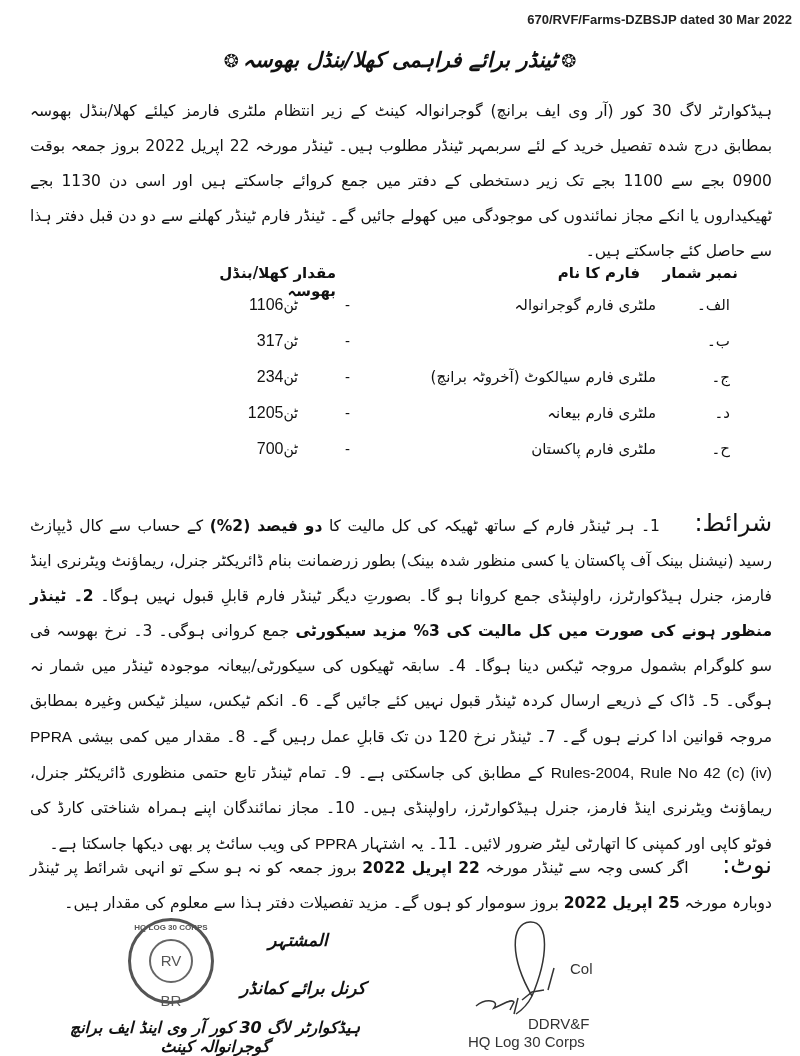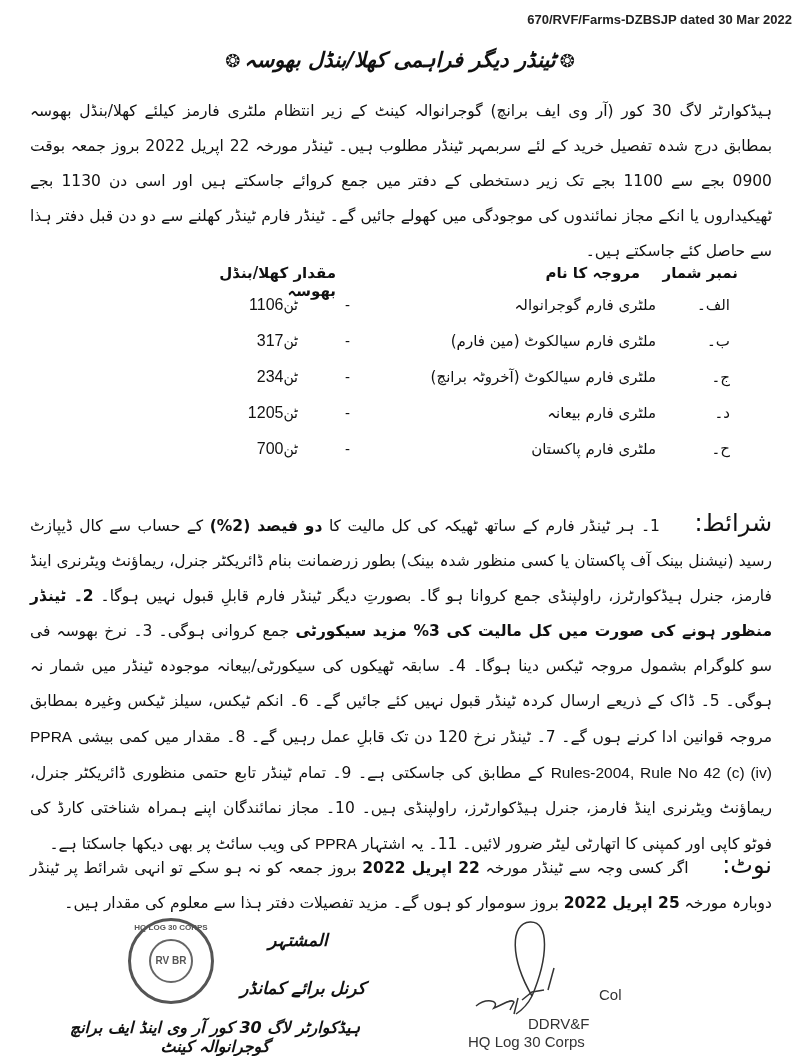--- a/index.html
+++ b/index.html
@@ -26,61 +26,60 @@
   .c-qty { position:absolute; right:440px; top:0; font-family:"Liberation Sans", sans-serif; font-size:16px; }
   .c-qty .unit { font-family:Liberation Serif, serif; font-size:14px; }
   .conditions { top:506px; text-align-last:right; }
   .label-big { font-size:24px; font-weight:normal; margin-left:28px; }
   .note { top:848px; text-align-last:right; }
   .b { font-weight:bold; }
   .latin { font-family:"Liberation Sans", sans-serif; direction:ltr; unicode-bidi:embed; }
   .stamp { position:absolute; left:128px; top:918px; width:86px; height:86px; border:3px solid #555;
            border-radius:50%; box-sizing:border-box; }
   .stamp .inner { position:absolute; left:18px; top:18px; width:44px; height:44px; border:2px solid #666;
-                  border-radius:50%; box-sizing:border-box; font-size:10px; color:#555; text-align:center;
-                  line-height:40px; font-family:"Liberation Sans", sans-serif; font-weight:bold; }
+                  border-radius:50%; box-sizing:border-box; font-size:15px; color:#555; text-align:center;
+                  line-height:40px; font-family:"Liberation Sans", sans-serif; font-weight:normal; }
   .stamp .ring-text { position:absolute; left:0; right:0; top:2px; text-align:center; font-size:8px;
                       color:#555; font-family:"Liberation Sans", sans-serif; font-weight:bold; }
   .sig-block { position:absolute; direction:rtl; text-align:center; font-weight:bold; font-style:italic; }
   .sig-title { left:248px; top:930px; font-size:17px; width:100px; }
   .sig-rank { left:228px; top:978px; font-size:17px; width:150px;text-align:center; }
   .sig-unit { left:40px; top:1018px; font-size:16px; width:350px; }
   .sig-scribble { position:absolute; left:470px; top:918px; }
   .en-sig { position:absolute; font-family:"Liberation Sans", sans-serif; color:#333; font-size:15px; direction:ltr; }
-  .en-col { left:570px; top:986px;margin-left:29px; }
+  .en-col { left:570px; top:960px; }
   .en-drv { left:528px; top:1015px; }
   .en-hq { left:468px; top:1033px; }
 </style>
 </head>
 <body>
 
 <div class="ref">670/RVF/Farms-DZBSJP dated 30 Mar 2022</div>
 
 <div class="title">
-  <span class="orn">❂</span><span>ٹینڈر دیگر فراہمی کھلا/بنڈل بھوسہ</span><span class="orn">❂</span>
+  <span class="orn">❂</span><span>ٹینڈر برائے فراہمی کھلا/بنڈل بھوسہ</span><span class="orn">❂</span>
 </div>
 
 <div class="para intro">ہیڈکوارٹر لاگ 30 کور (آر وی ایف برانچ) گوجرانوالہ کینٹ کے زیر انتظام ملٹری فارمز کیلئے کھلا/بنڈل بھوسہ بمطابق درج شدہ تفصیل خرید کے لئے سربمہر ٹینڈر مطلوب ہیں۔ ٹینڈر مورخہ 22 اپریل 2022 بروز جمعہ بوقت 0900 بجے سے 1100 بجے تک زیر دستخطی کے دفتر میں جمع کروائے جاسکتے ہیں اور اسی دن 1130 بجے ٹھیکیداروں یا انکے مجاز نمائندوں کی موجودگی میں کھولے جائیں گے۔ ٹینڈر فارم ٹینڈر کھلنے سے دو دن قبل دفتر ہذا سے حاصل کئے جاسکتے ہیں۔</div>
 
 <div class="table-head">
   <span class="th th-no">نمبر شمار</span>
-  <span class="th th-name">مروجہ کا نام</span>
+  <span class="th th-name">فارم کا نام</span>
   <span class="th th-qty">مقدار کھلا/بنڈل بھوسہ</span>
 </div>
 
 <div id="rows">
     <div class="row" style="top: 296px;">
       <span class="c-no">الف۔</span>
       <span class="c-name">ملٹری فارم گوجرانوالہ</span>
       <span class="c-dash">-</span>
       <span class="c-qty" style="direction: rtl;"><span class="unit">ٹن</span><span class="">1106</span></span>
     </div>
     <div class="row" style="top: 332px;">
       <span class="c-no">ب۔</span>
-      <span class="c-name">ملٹری فارم سیالکوٹ (مین فارم)</span>
       <span class="c-dash">-</span>
       <span class="c-qty" style="direction: rtl;"><span class="unit">ٹن</span><span class="">317</span></span>
     </div>
     <div class="row" style="top: 368px;">
       <span class="c-no">ج۔</span>
       <span class="c-name">ملٹری فارم سیالکوٹ (آخروٹہ برانچ)</span>
       <span class="c-dash">-</span>
       <span class="c-qty" style="direction: rtl;"><span class="unit">ٹن</span><span class="">234</span></span>
     </div>
     <div class="row" style="top: 404px;">

